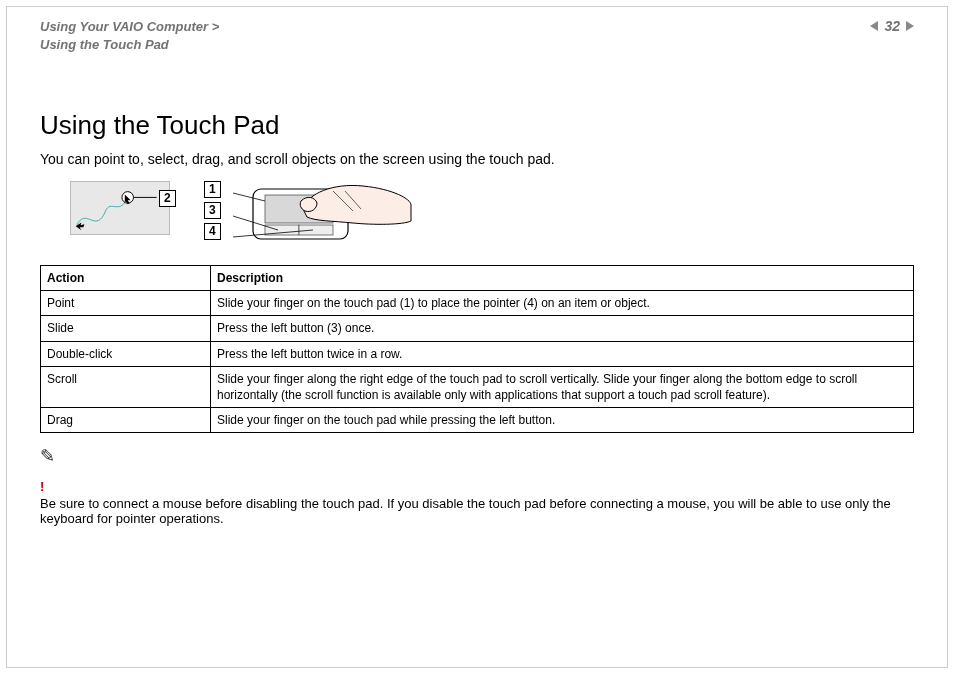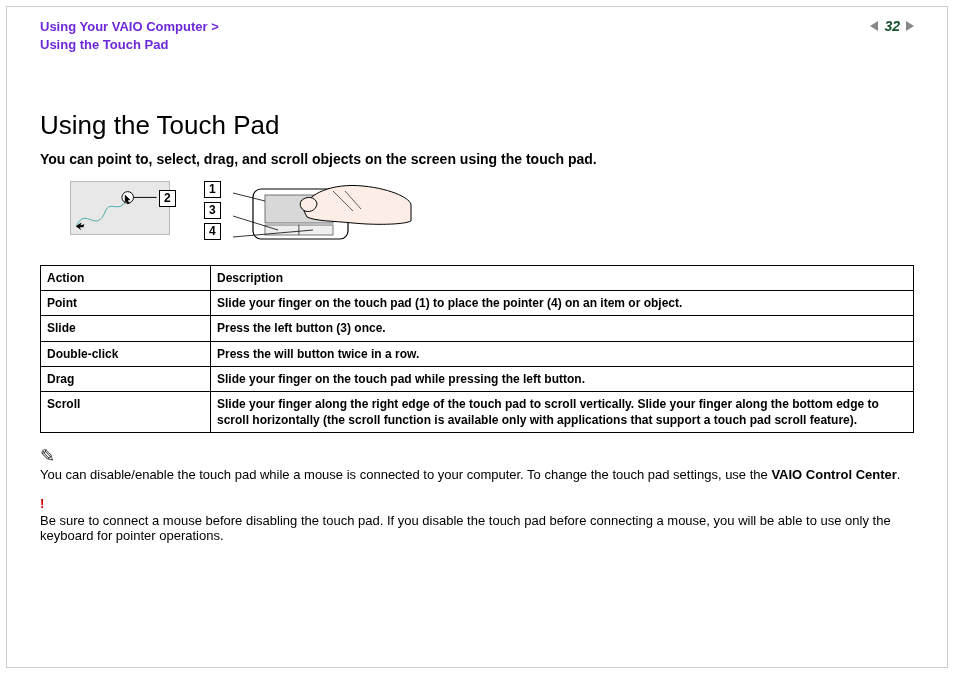--- a/index.html
+++ b/index.html
@@ -20,49 +20,49 @@
   }
   .header {
     position: absolute;
     top: 18px;
     left: 40px;
     right: 40px;
     display: flex;
     justify-content: space-between;
     align-items: flex-start;
   }
-  .breadcrumb { font-size: 13px; font-weight: bold; color: #6d28d9; line-height: 1.4; }
+  .breadcrumb { font-size: 13px; font-weight: bold; color: #737373; line-height: 1.4; font-style: italic; }
   .breadcrumb-line2 { display: block; }
   .pager { display: flex; align-items: center; gap: 4px; }
   .pager-arrow { width: 0; height: 0; display: inline-block; }
   .pager-arrow.left  { border-top: 5px solid transparent; border-bottom: 5px solid transparent; border-right: 8px solid #888; }
   .pager-arrow.right { border-top: 5px solid transparent; border-bottom: 5px solid transparent; border-left:  8px solid #888; }
   .pager-left-box { display: flex; align-items: center; gap: 6px; margin-right: 2px;}
-  .page-number { font-size: 14px; font-weight: bold; font-style: italic; color: #14532d; }
+  .page-number { font-size: 14px; font-weight: bold; font-style: italic; color: #737373; }
   .content { position: absolute; top: 110px; left: 40px; right: 40px; }
   h1.title { font-size: 26px; font-weight: 400; margin: 0 0 10px 0; }
-  .intro { font-size: 14px; margin: 0 0 14px 0; font-weight: bold; }
+  .intro { font-size: 14px; margin: 0 0 14px 0; }
   .diagram-row { display: flex; align-items: flex-start; gap: 12px; margin-left: 30px; margin-bottom: 14px; }
   .diagram-pointer {
     width: 100px; height: 54px; background: #e8e8e8; border: 1px solid #bbb; position: relative;
   }
   .callout {
     display: inline-block; border: 1px solid #000; font-size: 12px; padding: 0 4px;
     font-weight: bold; background: #fff; line-height: 15px;
   }
   .callout-abs { position: absolute; }
   .diagram-pointer svg { width: 100%; height: 100%; }
   .num-col { display: flex; flex-direction: column; gap: 4px; }
   .touchpad-wrap { position: relative; width: 180px; height: 70px; }
   .touchpad-wrap svg { width: 100%; height: 100%; }
   table.actions {
     width: 100%; border-collapse: collapse; font-size: 12px; margin-left: 0px; padding-left: 11px;
   }
   table.actions th, table.actions td {
-    border: 1px solid #000; padding: 4px 6px; text-align: left; vertical-align: top; line-height: 1.35; font-weight: bold;
+    border: 1px solid #000; padding: 4px 6px; text-align: left; vertical-align: top; line-height: 1.35;
   }
   table.actions th { font-weight: bold; }
   .note { font-size: 13px; margin-top: 14px; }
   .note-icon { font-size: 18px; color: #2a2a2a; line-height: 1; }
   .note-text { margin-top: 2px; }
   .warn-icon { font-weight: bold; color: #c00; font-size: 13px; }
 </style>
 </head>
 <body>
 
@@ -135,37 +135,34 @@
       <tr>
         <td>Point</td>
         <td>Slide your finger on the touch pad (1) to place the pointer (4) on an item or object.</td>
       </tr>
       <tr>
         <td>Slide</td>
         <td>Press the left button (3) once.</td>
       </tr>
       <tr>
         <td>Double-click</td>
-        <td>Press the will button twice in a row.</td>
+        <td>Press the left button twice in a row.</td>
+      </tr>
+      <tr>
+        <td>Scroll</td>
+        <td>Slide your finger along the right edge of the touch pad to scroll vertically. Slide your finger along the bottom edge to scroll horizontally (the scroll function is available only with applications that support a touch pad scroll feature).</td>
       </tr>
       <tr>
         <td>Drag</td>
         <td>Slide your finger on the touch pad while pressing the left button.</td>
-      </tr>
-      <tr>
-        <td>Scroll</td>
-        <td>Slide your finger along the right edge of the touch pad to scroll vertically. Slide your finger along the bottom edge to scroll horizontally (the scroll function is available only with applications that support a touch pad scroll feature).</td>
       </tr>
     </tbody>
   </table>
 
   <div class="note">
     <span class="note-icon">✎</span>
-    <div class="note-text">
-      <span>You can disable/enable the touch pad while a mouse is connected to your computer. To change the touch pad settings, use the </span><b>VAIO Control Center</b><span>.</span>
-    </div>
   </div>
 
   <div class="note">
     <span class="warn-icon">!</span>
     <div class="note-text">Be sure to connect a mouse before disabling the touch pad. If you disable the touch pad before connecting a mouse, you will be able to use only the keyboard for pointer operations.</div>
   </div>
 </div>
 
 </body></html>

